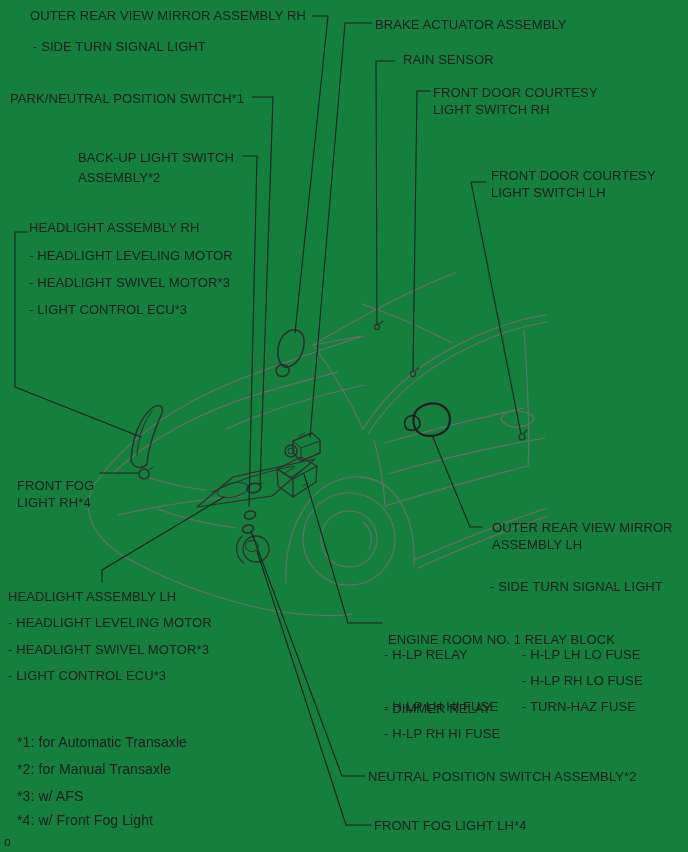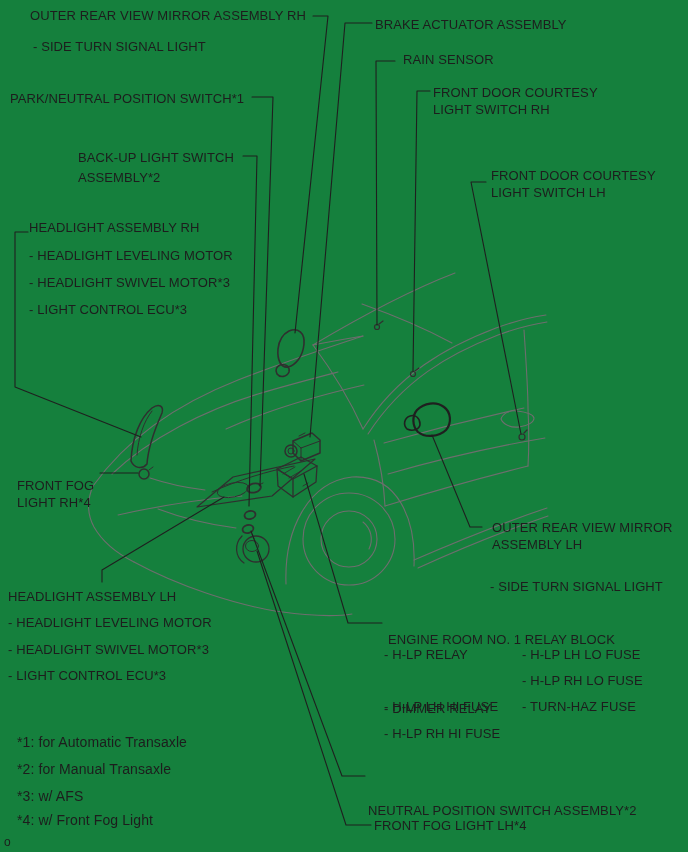--- a/index.html
+++ b/index.html
@@ -174,21 +174,21 @@
 
   <div class="lbl" style="left:388px;top:615px;margin-top:16px;">ENGINE ROOM NO. 1 RELAY BLOCK</div>
   <div class="lbl" style="left:384px;top:646px;">- H-LP RELAY</div>
   <div class="lbl" style="left:384px;top:700px;">- DIMMER RELAY</div>
   <div class="lbl" style="left:384px;top:698px;">- H-LP LH HI FUSE</div>
   <div class="lbl" style="left:384px;top:725px;">- H-LP RH HI FUSE</div>
   <div class="lbl" style="left:522px;top:646px;">- H-LP LH LO FUSE</div>
   <div class="lbl" style="left:522px;top:672px;">- H-LP RH LO FUSE</div>
   <div class="lbl" style="left:522px;top:698px;">- TURN-HAZ FUSE</div>
 
-  <div class="lbl" style="left:368px;top:802px;">NEUTRAL POSITION SWITCH ASSEMBLY*2</div>
+  <div class="lbl" style="left:368px;top:768px;">NEUTRAL POSITION SWITCH ASSEMBLY*2</div>
   <div class="lbl" style="left:374px;top:817px;">FRONT FOG LIGHT LH*4</div>
 
   <div class="lbl note" style="left:17px;top:734px;">*1: for Automatic Transaxle</div>
   <div class="lbl note" style="left:17px;top:761px;">*2: for Manual Transaxle</div>
   <div class="lbl note" style="left:17px;top:788px;">*3: w/ AFS</div>
   <div class="lbl note" style="left:17px;top:812px;">*4: w/ Front Fog Light</div>
 
   <div class="lbl pagemark" style="left:4px;top:834px;">o</div>
 
 </div>

